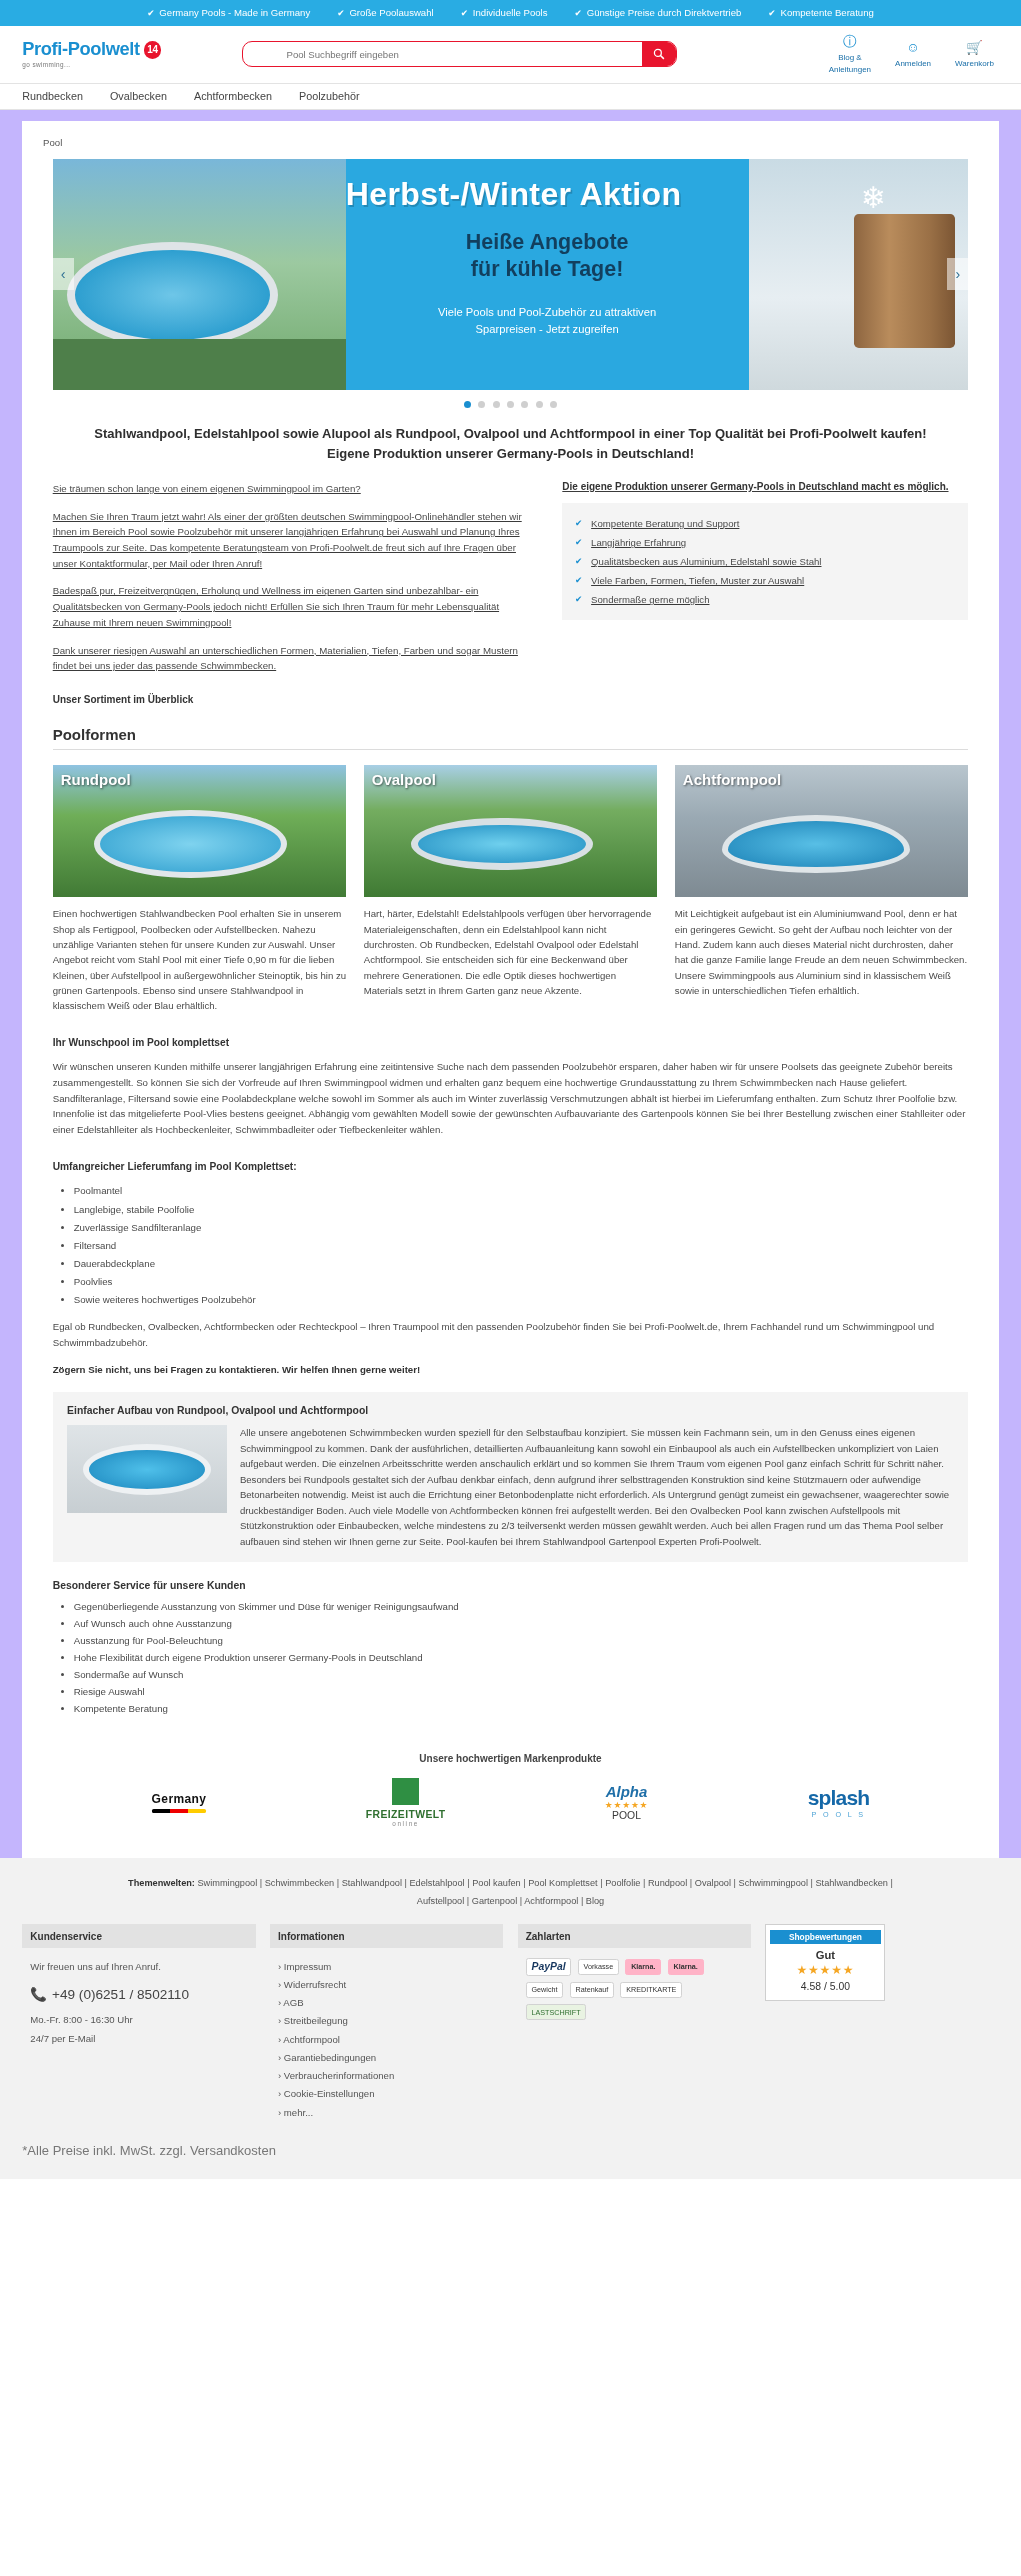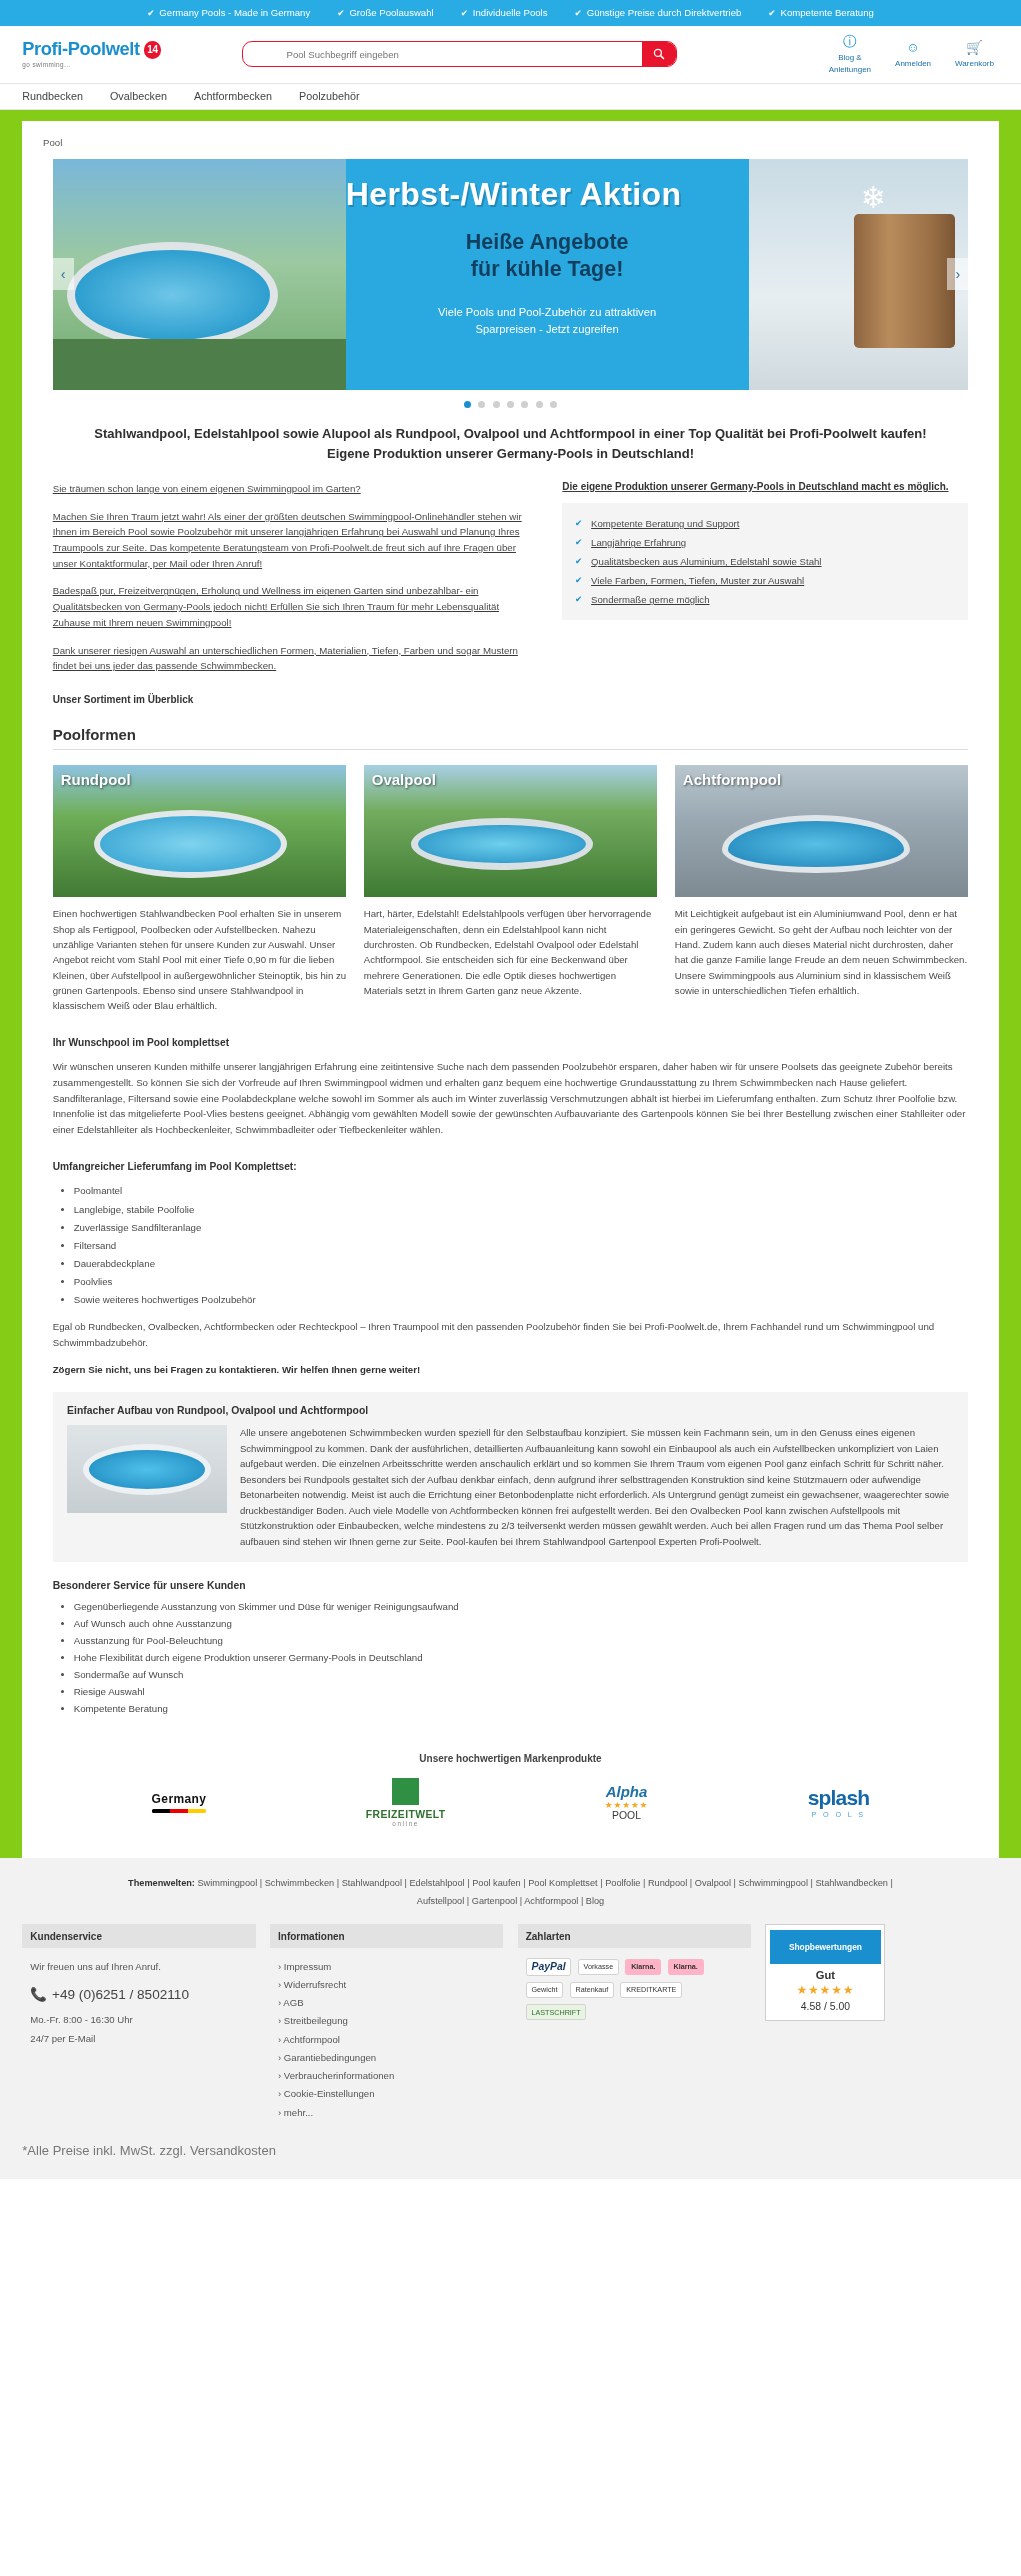--- a/index.html
+++ b/index.html
@@ -64,21 +64,21 @@
     padding:0 22.3px;
     height:27px;
     display:flex;
     align-items:center;
     gap:27px;
     background:#fff;
   }
   .nav a { color:#444; text-decoration:none; font-size:10.8px; }
 
   
-  .page { background:#84cc16; padding:11.2px 22.3px 0 22.3px; }
+  .page { background:#c4b5fd; padding:11.2px 22.3px 0 22.3px; }
   .content-card { background:#fff; padding:12.8px 17.6px 21px 17.6px; }
   .breadcrumb { font-size:9.6px; color:#555; padding:3.2px 3.2px 11.2px 3.2px; }
 
   
   .slider {
     position:relative; height:231px; margin:0 12.8px;
     background:linear-gradient(to right,#2aa8e0 0%, #2aa8e0 100%);
     overflow:hidden;
   }
   .slide-left {
@@ -219,21 +219,21 @@
   .pay-chip {
     border:0.8px solid #d2d2d2; background:#fff; font-size:7.2px; padding:2.4px 4.8px; border-radius:2.4px;
     color:#333; display:inline-block;
   }
   .paypal { color:#17375f; font-weight:bold; font-style:italic; font-size:10.4px; }
   .klarna { background:#ffb3c7; border-color:#ffb3c7; font-weight:bold; }
   .sepa { background:#e9f3e2; color:#2f6f2f; }
   .shop-rating {
     width:120px; border:0.8px solid #cfcfcf; background:#fff; text-align:center; padding:4.8px 3.2px 8px 3.2px;
   }
-  .shop-rating .hdr { background:#1a8fd0; color:#fff; font-size:8.4px; padding:12px 0; font-weight:bold; }
+  .shop-rating .hdr { background:#1a8fd0; color:#fff; font-size:8.4px; padding:2px 0; font-weight:bold; }
   .shop-rating .gut { font-size:11.2px; font-weight:bold; color:#333; margin-top:4.8px; }
   .shop-rating .stars { color:#f5a623; font-size:12px; letter-spacing:0.8px; margin-top:2.4px; }
   .shop-rating .val { font-size:10.4px; color:#333; margin-top:3.2px; }
   .footer-note { font-size:13px; color:#777; padding:21px 0 0 0; }
 </style>
 </head>
 <body>
 
 <div class="usp-bar">
   <span class="usp-item">

